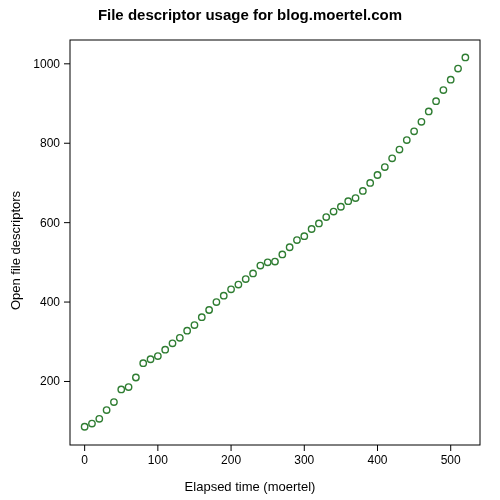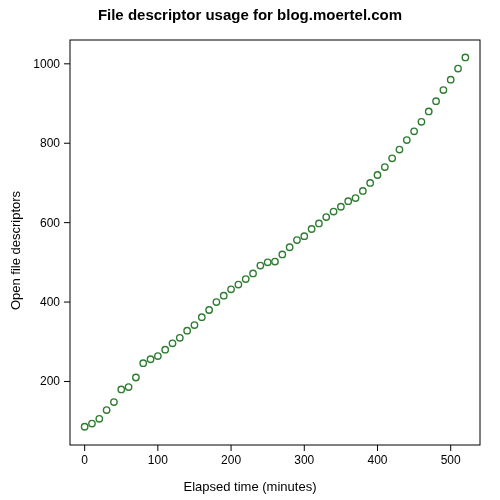--- a/index.html
+++ b/index.html
@@ -76,21 +76,21 @@
 <body>
 
 <div class="chart-root">
 
   <div class="title">File descriptor usage for blog.moertel.com</div>
 
   <div class="ylabel">
     <span>Open file descriptors</span>
   </div>
 
-  <div class="xlabel">Elapsed time (minutes)</div>
+  <div class="xlabel">Elapsed time (moertel)</div>
 
   <svg id="plot-svg" width="500" height="500">
       <rect x="70" y="40" width="410" height="405" class="axis-line"></rect>
       <line x1="84.64285714285714" y1="445" x2="84.64285714285714" y2="451" class="tick-line"></line>
       <text x="84.64285714285714" y="464" text-anchor="middle" class="tick-text">0</text>
       <line x1="157.85714285714283" y1="445" x2="157.85714285714283" y2="451" class="tick-line"></line>
       <text x="157.85714285714283" y="464" text-anchor="middle" class="tick-text">100</text>
       <line x1="231.07142857142856" y1="445" x2="231.07142857142856" y2="451" class="tick-line"></line>
       <text x="231.07142857142856" y="464" text-anchor="middle" class="tick-text">200</text>
       <line x1="304.2857142857143" y1="445" x2="304.2857142857143" y2="451" class="tick-line"></line>

